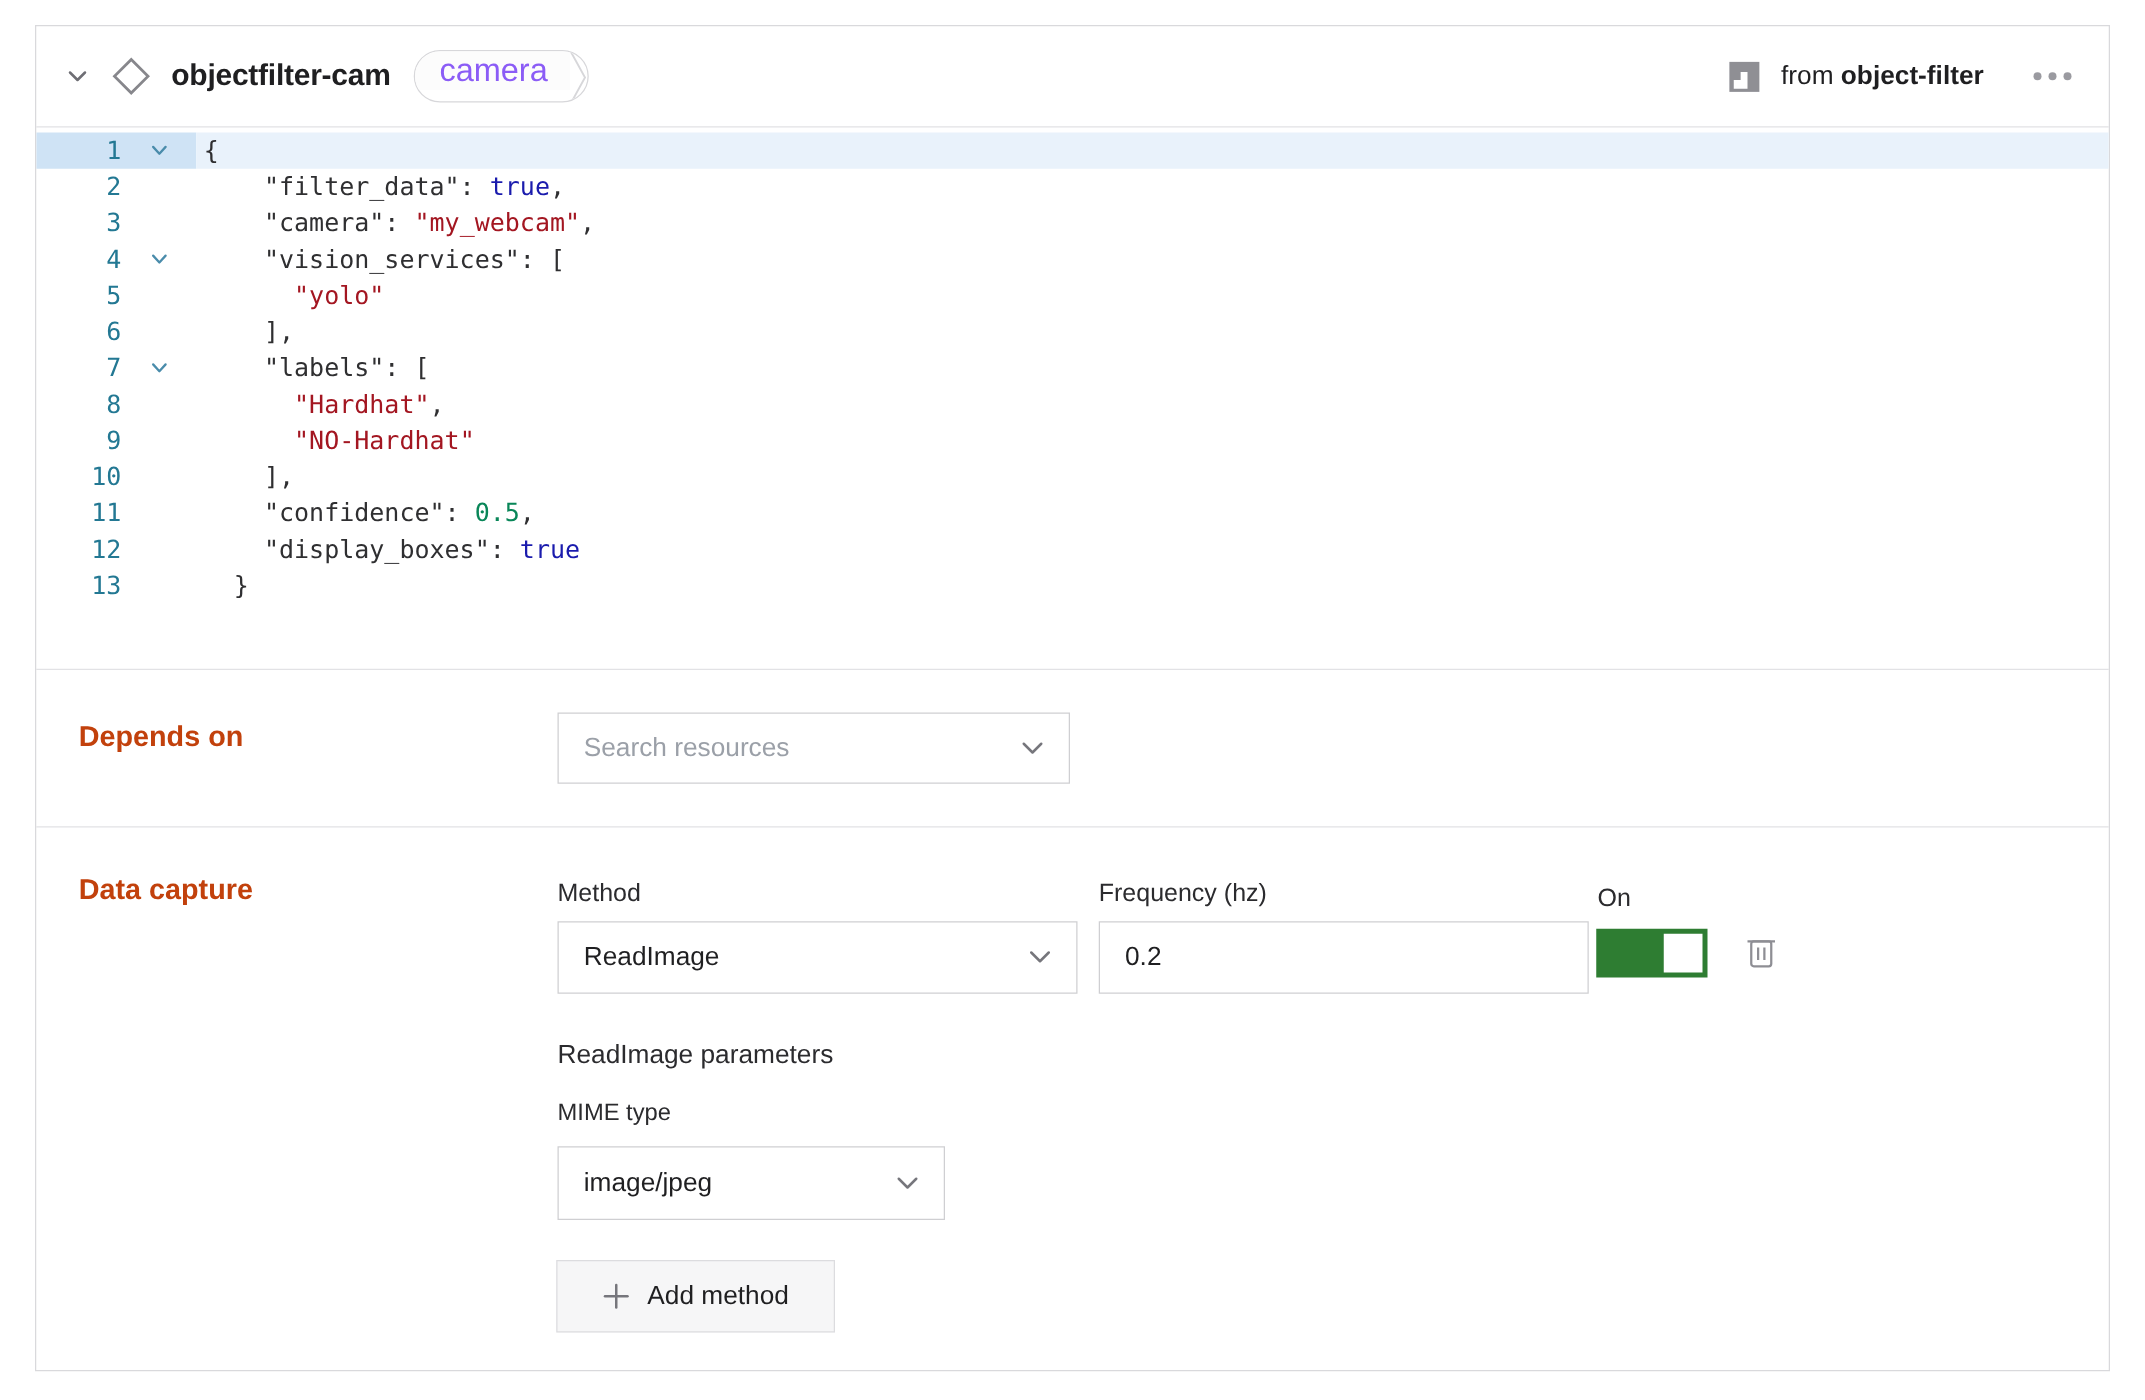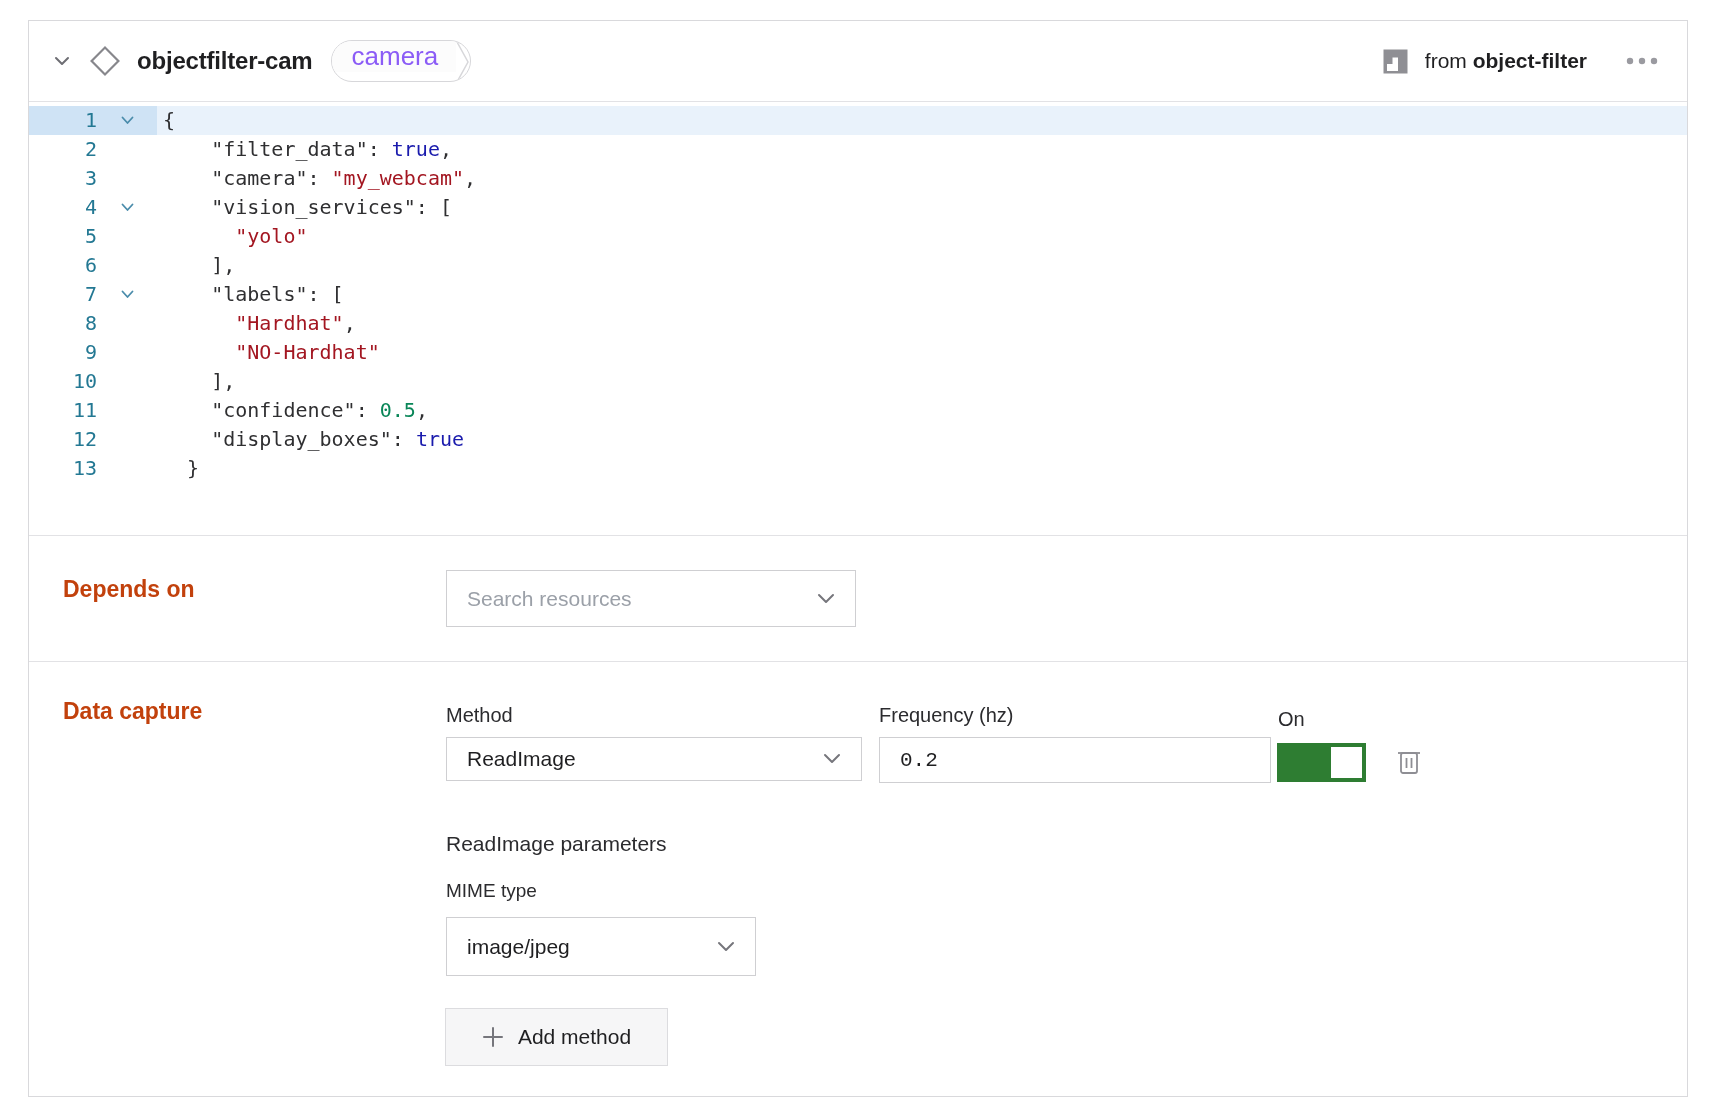--- a/index.html
+++ b/index.html
@@ -225,29 +225,29 @@
         <svg class="chev" width="18" height="12" viewBox="0 0 18 12" fill="none">
           <polyline points="2,2 9,9 16,2" stroke="#76767c" stroke-width="2" stroke-linecap="round" stroke-linejoin="round"></polyline>
         </svg>
       </div>
     </div>
 
     <div class="sec-capture">
       <div class="sec-h" style="top:36px;">Data capture</div>
 
       <div class="fld-label" style="left:417px; top:42px;">Method</div>
-      <div class="combo" style="left:417px; top:75px; width:416px; height:44px;">
+      <div class="combo" style="left:417px; top:75px; width:416px; height:58px;">
         <span>ReadImage</span>
         <svg class="chev" width="18" height="12" viewBox="0 0 18 12" fill="none">
           <polyline points="2,2 9,9 16,2" stroke="#76767c" stroke-width="2" stroke-linecap="round" stroke-linejoin="round"></polyline>
         </svg>
       </div>
 
       <div class="fld-label" style="left:850px; top:42px;">Frequency (hz)</div>
-      <input class="txt-input" style="left: 850px; top: 75px; width: 392px; height: 46px; font-family: Liberation Mono, monospace;" value="0.2">
+      <input class="txt-input" style="left: 850px; top: 75px; width: 392px; height: 58px;" value="0.2">
 
       <div class="fld-label" style="left:1249px; top:46px;">On</div>
       <div class="toggle">
         <span class="knob"></span>
       </div>
 
       <button class="icon-btn" style="left:1366px; top:84px;">
         <svg width="28" height="32" viewBox="0 0 28 32" fill="none" stroke="#8e8e94" stroke-width="1.8">
           <line x1="3" y1="7" x2="25" y2="7"></line>
           <rect x="6" y="7" width="16" height="20" rx="2"></rect>

